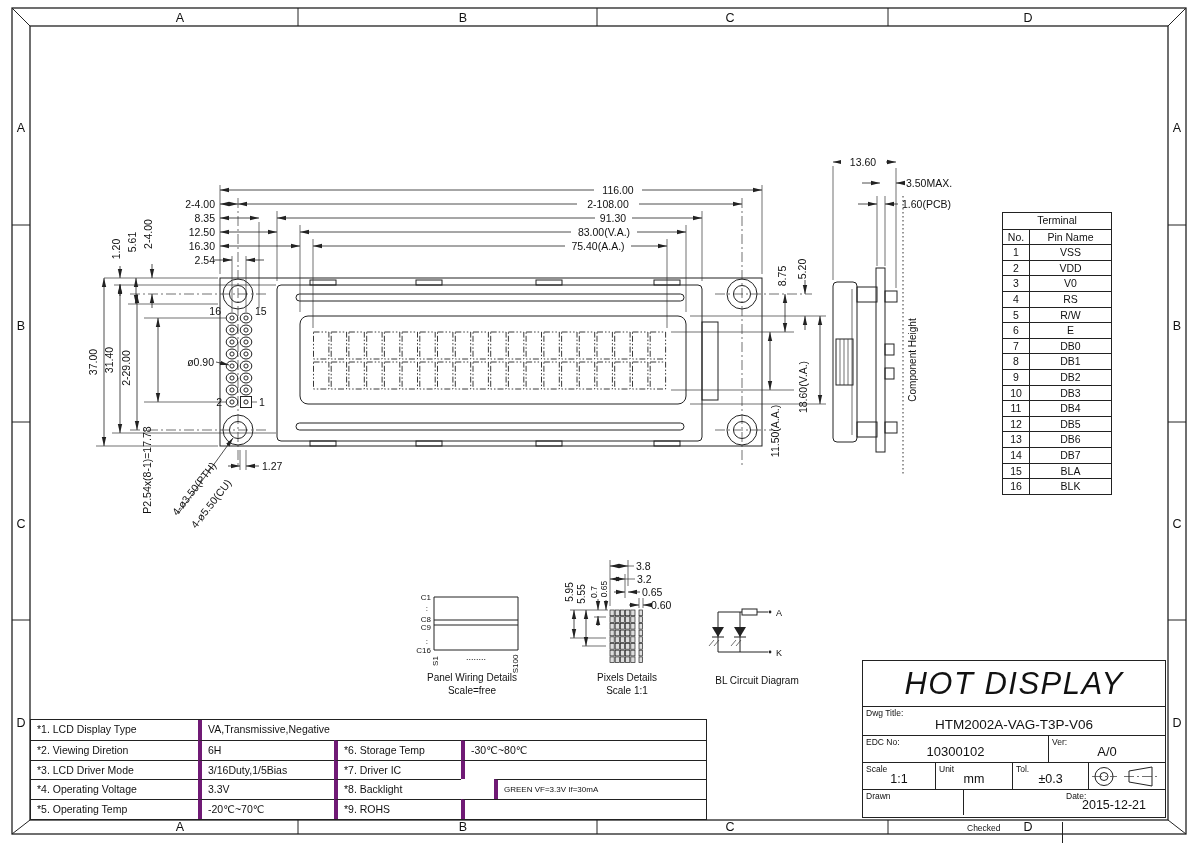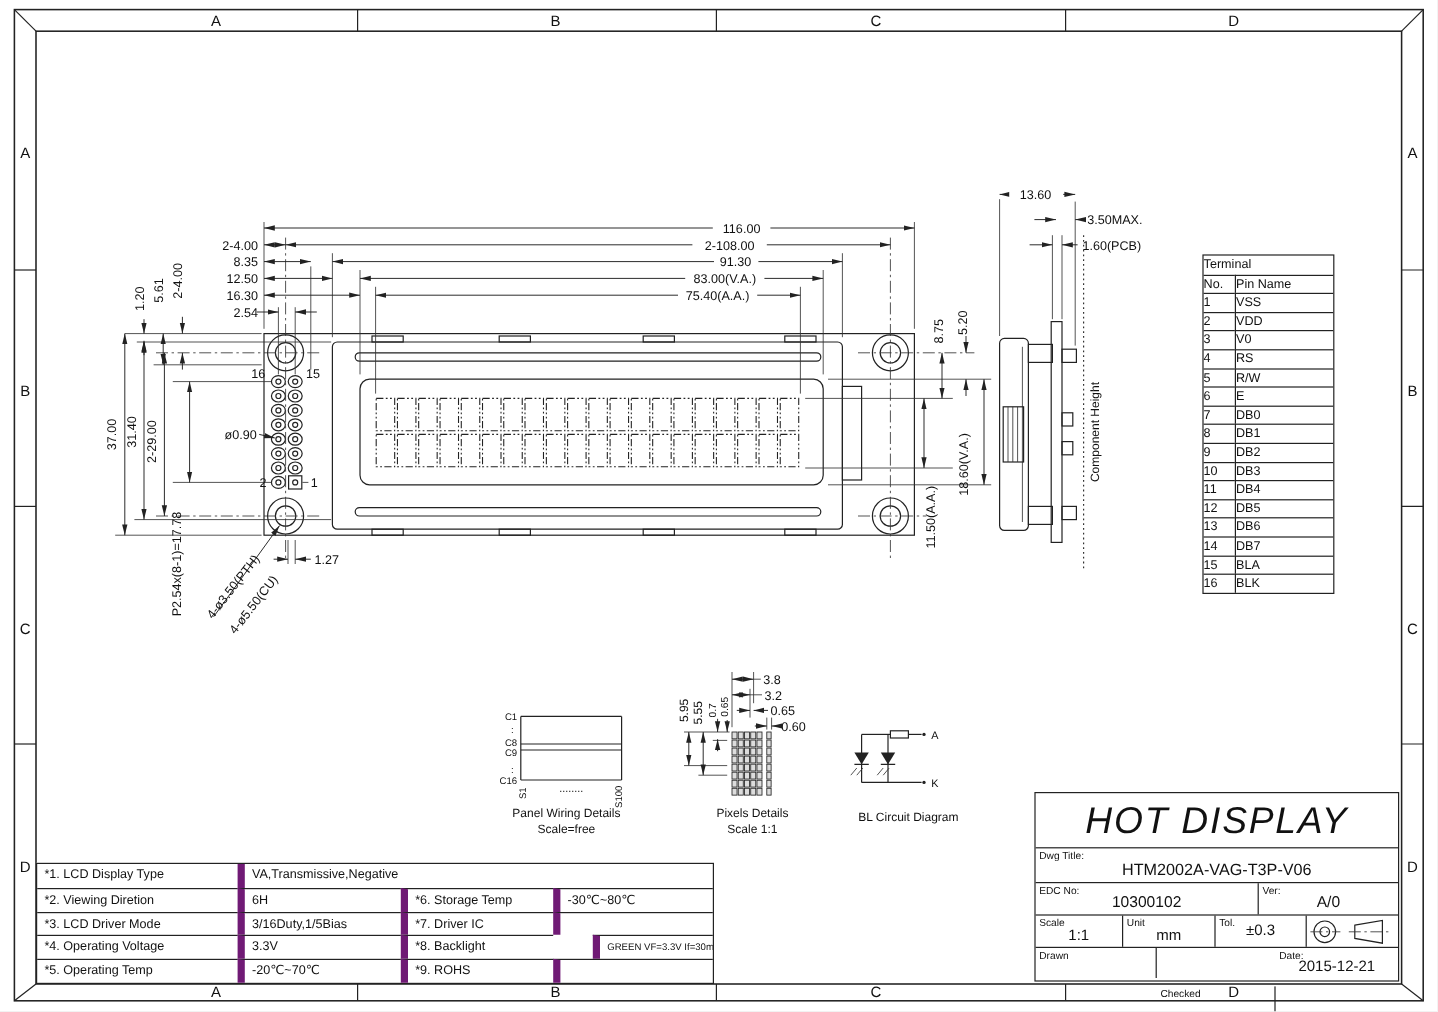--- a/index.html
+++ b/index.html
@@ -15,28 +15,28 @@
   .ln{stroke:#222;stroke-width:1;fill:none;}
   .th{stroke:#333;stroke-width:0.7;fill:none;}
   .cl{stroke:#333;stroke-width:0.7;fill:none;stroke-dasharray:10 3 2 3;}
   .dt{stroke:#333;stroke-width:1;fill:none;stroke-dasharray:1.5 2.5;}
   .dash{stroke:#222;stroke-width:0.9;fill:none;stroke-dasharray:6 2 1.5 2 1.5 2;}
   .dim{stroke:#222;stroke-width:0.8;fill:none;}
   .bg{fill:#fff;}
   .px{stroke:#222;stroke-width:0.7;fill:#ddd;}
   .fillb{fill:#222;stroke:none;}
   
-  .term{position:absolute;left:1002px;top:212px;width:110px;border:1.2px solid #222;background:#fff;display:grid;grid-template-columns:26px 1fr;grid-auto-rows:15.6px;font-size:10.5px;line-height:15px;text-align:left;}
+  .term{position:absolute;left:1002px;top:212px;width:110px;border:1.2px solid #222;background:#fff;display:grid;grid-template-columns:26px 1fr;grid-auto-rows:15.6px;font-size:10.5px;line-height:15px;text-align:center;}
   .term .full{grid-column:1/3;}
   .term div{border-top:1px solid #222;white-space:nowrap;overflow:hidden;}
   .term div:nth-child(-n+1){border-top:none;}
   .term .c2{border-left:1px solid #222;}
   
-  .spec{position:absolute;left:30px;top:719px;width:565px;height:101px;border:1px solid #222;background:#fff;display:grid;grid-template-columns:167px 136px 127px 1fr;grid-template-rows:repeat(5,1fr);font-size:10.5px;}
-  .spec div{border-top:1px solid #222;border-left:6px solid #701a75;padding:0 0 0 6px;line-height:19px;white-space:nowrap;overflow:hidden;}
+  .spec{position:absolute;left:30px;top:719px;width:677px;height:101px;border:1px solid #222;background:#fff;display:grid;grid-template-columns:167px 136px 127px 1fr;grid-template-rows:repeat(5,1fr);font-size:10.5px;}
+  .spec div{border-top:1px solid #222;border-left:4px solid #701a75;padding:0 0 0 6px;line-height:19px;white-space:nowrap;overflow:hidden;}
   .spec .r1{border-top:none;}
   .spec .c1{border-left:none;}
   .spec .span3{grid-column:2/5;}
   .spec .tiny{font-size:8px;margin-left:33px;}
   
   .tb{position:absolute;left:862px;top:660px;width:304px;height:158px;border:1.2px solid #222;background:#fff;}
   .tb .row{position:relative;border-bottom:1px solid #222;display:flex;}
   .tb .company{height:46px;align-items:center;justify-content:center;font-size:31px;font-weight:normal;font-style:italic;letter-spacing:1.5px;}
   .tb .lab{position:absolute;left:3px;top:1px;font-size:8.5px;}
   .tb .cell{position:relative;height:100%;border-right:1px solid #222;display:flex;align-items:flex-end;justify-content:center;}
@@ -545,21 +545,21 @@
   </div>
   <div class="row h27">
     <div class="cell" style="width:73px;">
       <span class="lab">Scale</span>
       <span class="val v12">1:1</span>
     </div>
     <div class="cell" style="width:77px;">
       <span class="lab">Unit</span>
       <span class="val v12">mm</span>
     </div>
-    <div class="cell" style="width:76px;align-items:center;">
+    <div class="cell" style="width:76px;">
       <span class="lab">Tol.</span>
       <span class="val v12">±0.3</span>
     </div>
     <div class="cell" style="flex:1;align-items:center;">
       <svg width="72" height="25" viewBox="0 0 72 25">
         <circle cx="13" cy="12.5" r="9" class="ln"></circle>
             <circle cx="13" cy="12.5" r="4" class="ln"></circle>
         <line x1="1" y1="12.5" x2="26" y2="12.5" class="cl"></line>
         <path d="M38,7 L61,3 L61,22 L38,18 Z" class="ln"></path>
         <line x1="33" y1="12.5" x2="68" y2="12.5" class="cl"></line>

